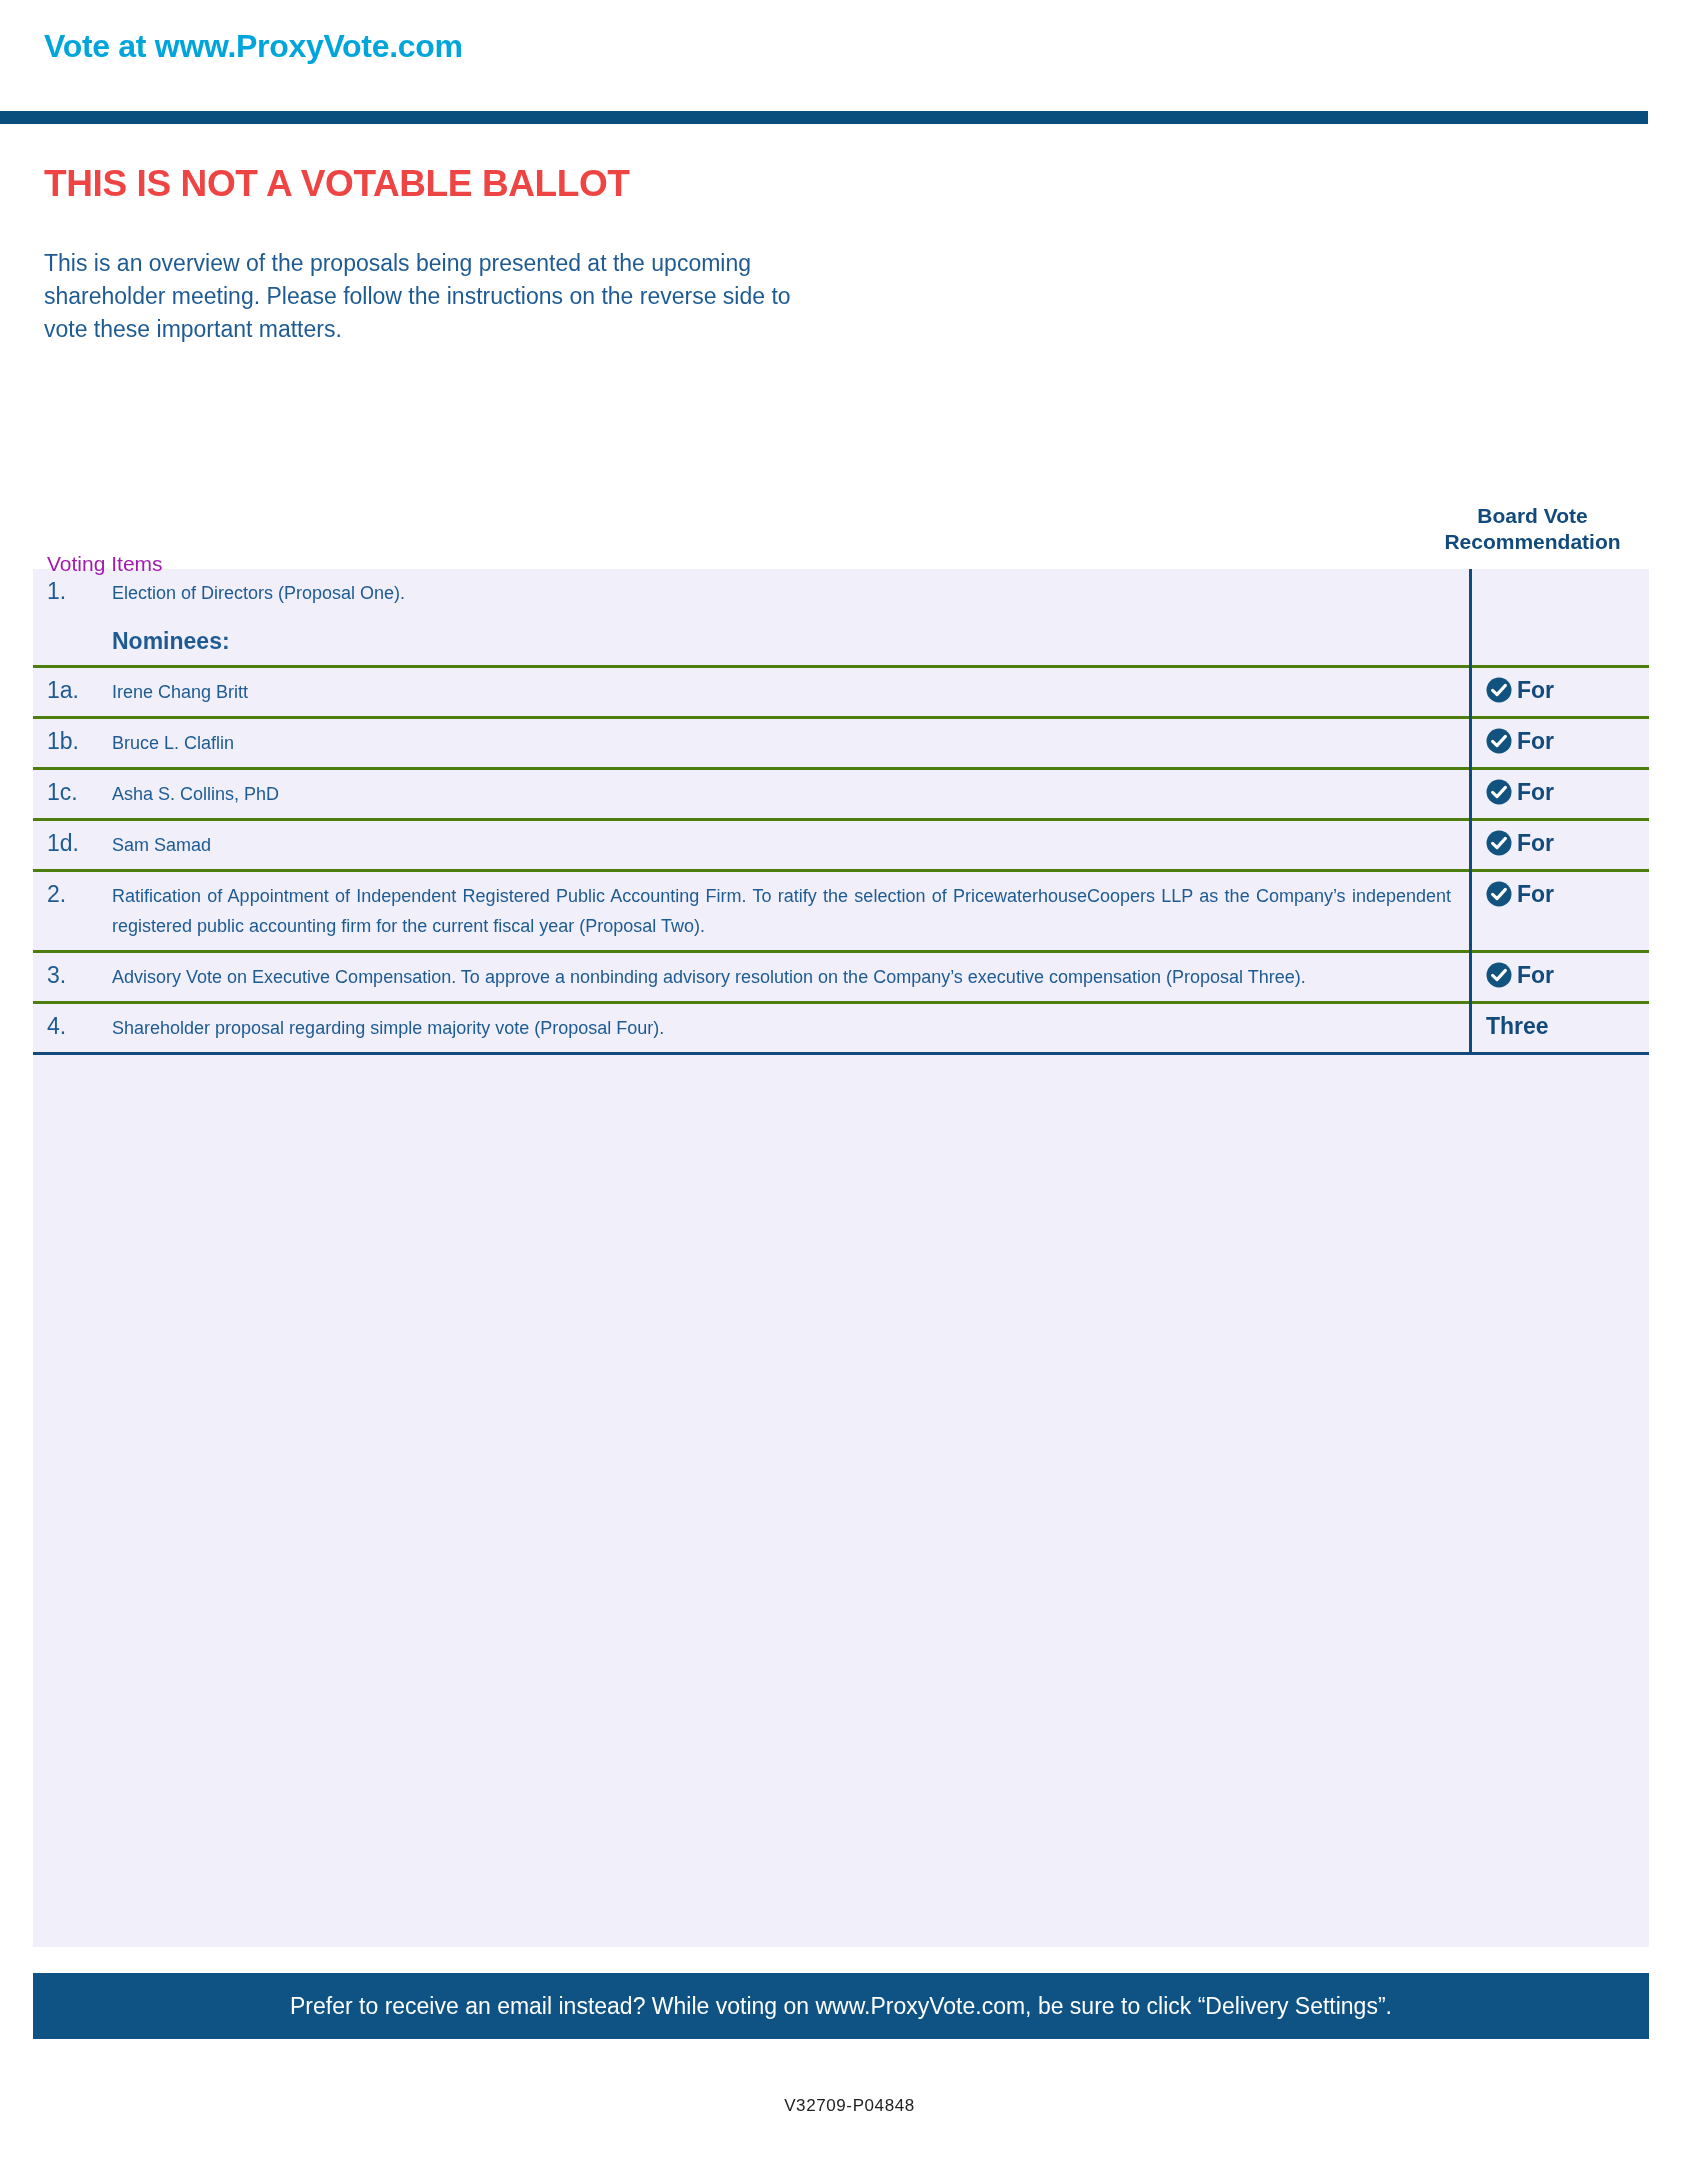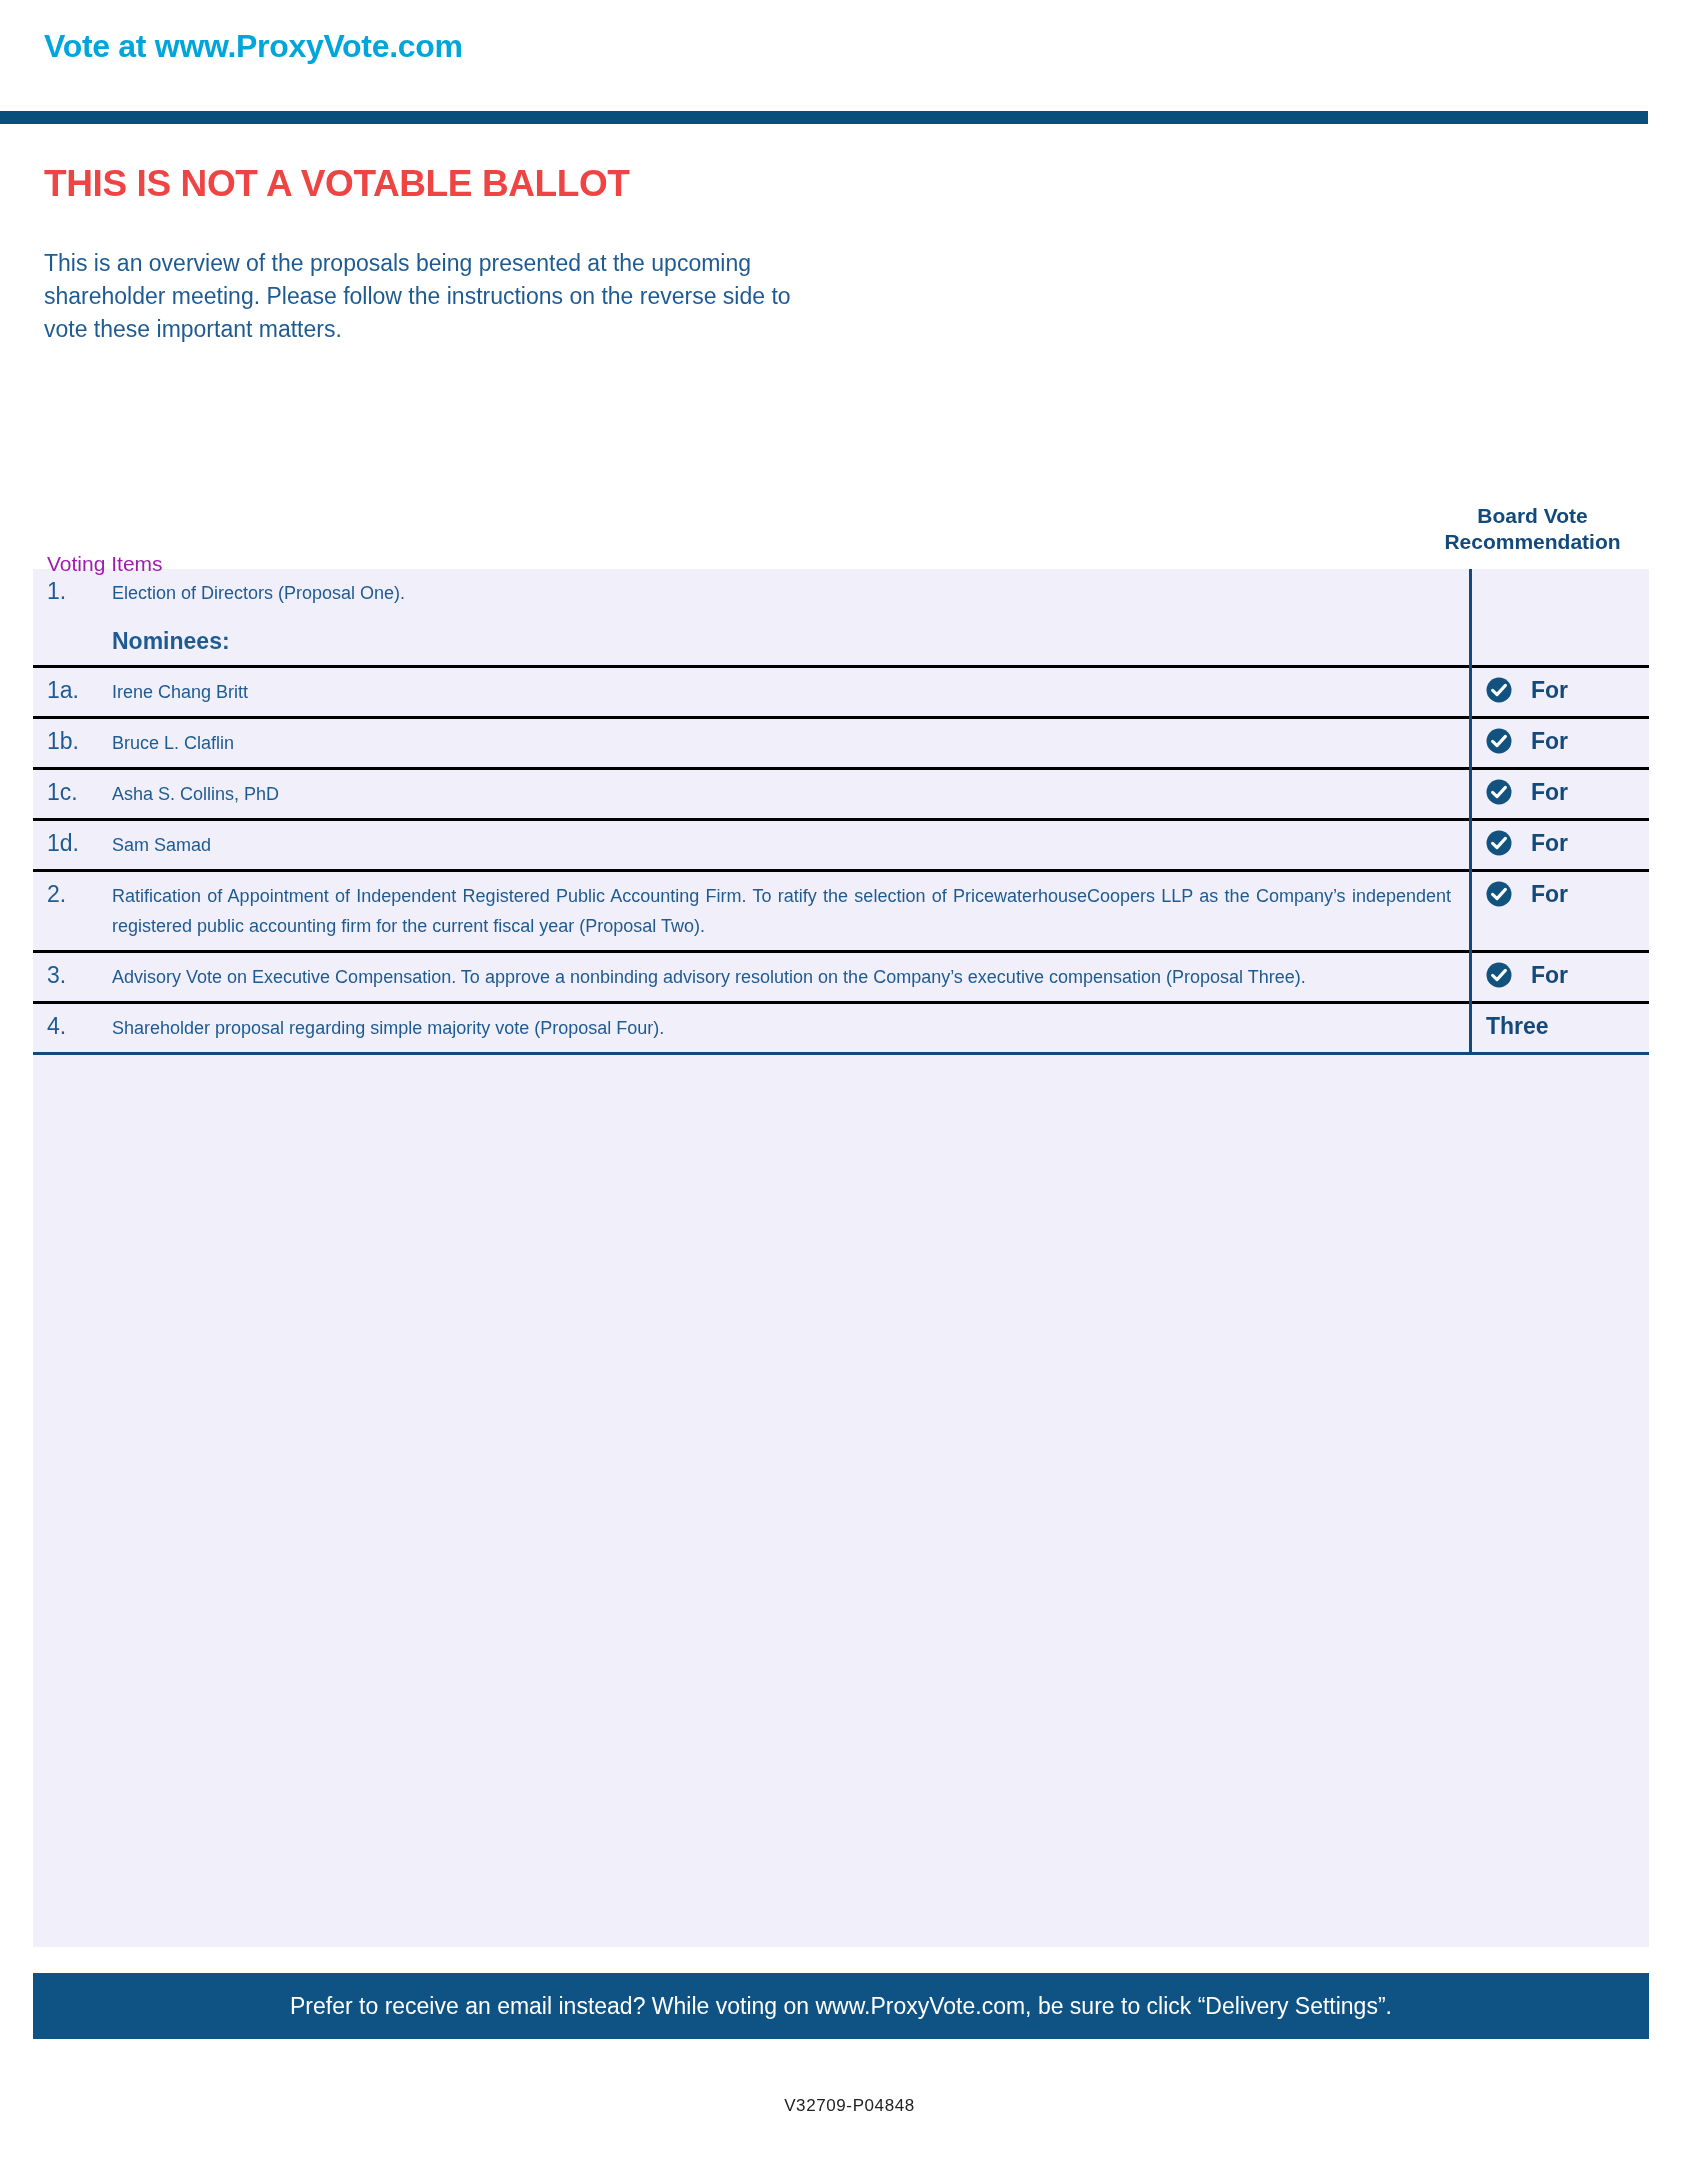--- a/index.html
+++ b/index.html
@@ -116,36 +116,36 @@
   .text-cell.justify {
     text-align: justify;
   }
   .rec-cell {
     width: 163px;
     border-left: 3px solid #134A7C;
     padding: 9px 0 9px 14px !important;
     white-space: nowrap;
   }
   tr.ruled > td {
-    border-top: 3px solid #000000;
+    border-top: 3px solid #4d7c0f;
   }
   tr.ruled-bottom > td {
     border-bottom: 3px solid #134A7C;
   }
   .nominees-label {
     font-weight: bold;
     color: #134A7C;
     font-size: 23px;
   }
 
   
   .rec {
     display: inline-flex;
     align-items: center;
-    gap: 19px;
+    gap: 5px;
   }
   .check-icon {
     width: 26px;
     height: 26px;
     flex: 0 0 26px;
     display: block;
   }
   .rec-label {
     font-size: 23px;
     font-weight: bold;

